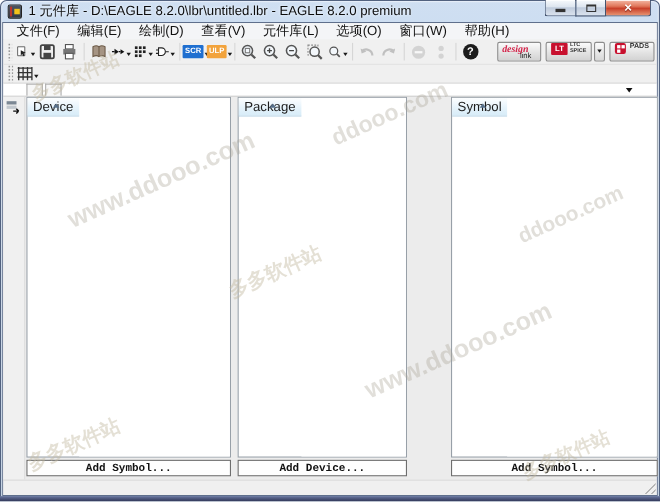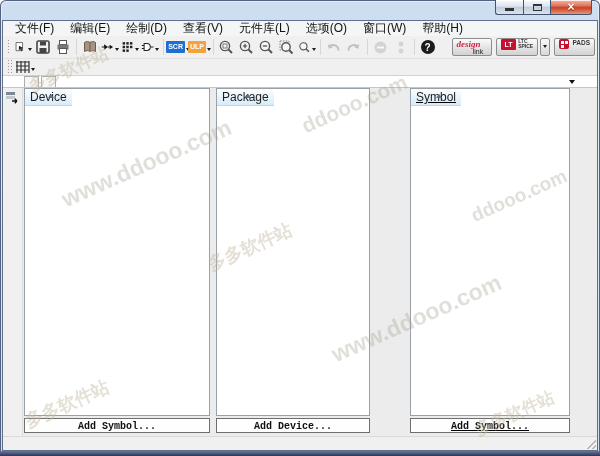--- a/index.html
+++ b/index.html
@@ -71,21 +71,21 @@
     display:flex;align-items:center;padding-left:21px;position:relative;}
   .mini-tab{width:15px;height:11px;border:1px solid #aeaeae;border-bottom:none;background:#f7f7f7;margin-right:2px;}
   .strip-caret{position:absolute;right:22px;top:4px;width:0;height:0;border:3px solid transparent;border-top:4px solid #111;}
   
   .main{flex:1;position:relative;background:#ececec;}
   .side-rail{position:absolute;left:0;top:0;bottom:0;width:20px;background:#f0f0f0;border-right:1px solid #dddddd;}
   .side-btn{width:18px;height:16px;margin:1px auto;display:flex;align-items:center;justify-content:center;}
   .panel{position:absolute;top:0;bottom:3px;display:flex;flex-direction:column;}
   .panel.p0{left:21px;width:186px;}
   .panel.p1{left:213px;width:154px;}
-  .panel.p2{left:407px;width:160px;text-decoration:underline;}
+  .panel.p2{left:407px;width:188px;}
   .panel-box{flex:1;border:1px solid #98a0a8;background:#fff;display:flex;flex-direction:row;}
   .panel-header{height:17px;background:linear-gradient(#fdfeff,#e6f3fb 55%,#d7ecf8);
     border-bottom:1px solid #bed8e8;font-size:12px;color:#1d1d1d;padding:1px 5px;position:relative;line-height:15px;}
   .sort-caret{position:absolute;top:2px;left:50%;width:0;height:0;border:3px solid transparent;border-bottom:4px solid #58708a;}
   .panel-body{flex:1;background:#fff;}
   .add-btn{height:15px;margin-top:2px;border:1px solid #6e6e6e;background:#fefefe;
     font-family:"Liberation Mono","DejaVu Sans Mono",monospace;font-size:10px;font-weight:bold;color:#111;
     text-align:center;line-height:13px;width:100%;}
   .statusbar{height:14px;background:#f0f0f0;border-top:1px solid #dadada;position:relative;}
   .resize-grip{position:absolute;right:1px;bottom:1px;width:10px;height:10px;
@@ -111,20 +111,24 @@
 
   <span class="wm wm-cn wm1">多多软件站</span>
   <span class="wm wm2">www.ddooo.com</span>
   <span class="wm wm3">ddooo.com</span>
   <span class="wm wm-cn wm4">多多软件站</span>
   <span class="wm wm5">www.ddooo.com</span>
   <span class="wm wm-cn wm6">多多软件站</span>
   <span class="wm wm7">ddooo.com</span>
   <span class="wm wm-cn wm8">多多软件站</span>
 
+  <div class="titlebar">
+    <span class="win-icon"></span>
+    <span class="title-text">1 元件库 - D:\EAGLE 8.2.0\lbr\untitled.lbr - EAGLE 8.2.0 premium</span>
+  </div>
   <div class="caption">
     <span class="cap cap-min">
         <span class="min-bar"></span>
       </span>
     <span class="cap cap-max">
         <span class="max-box"></span>
       </span>
     <span class="cap cap-close">
         <span class="close-x">×</span>
       </span>

